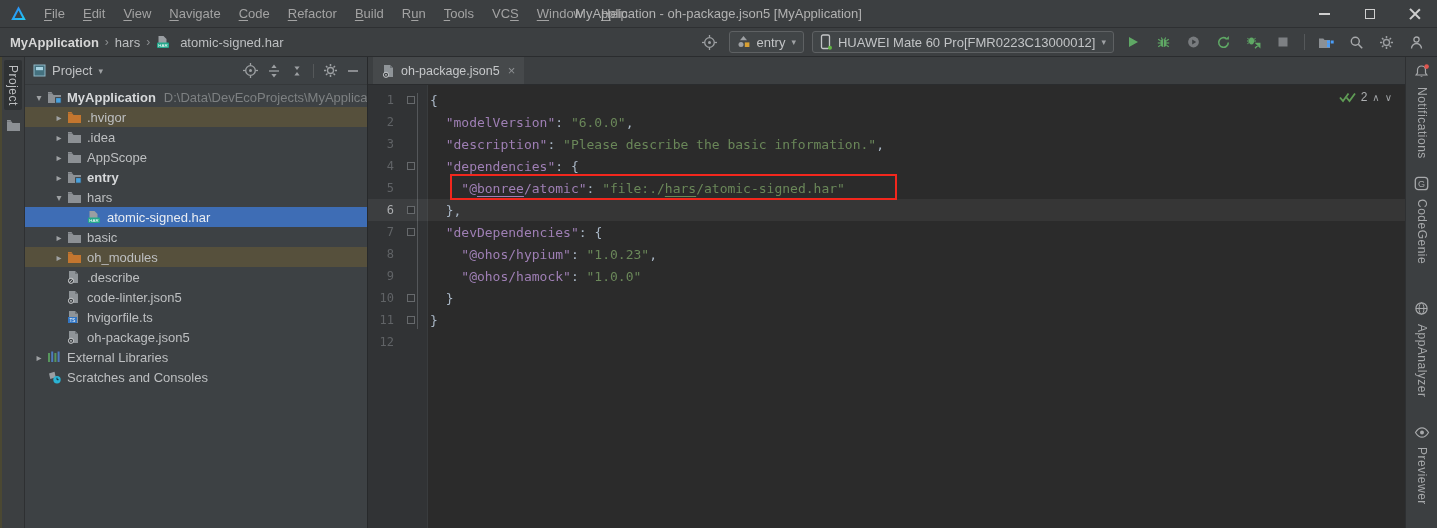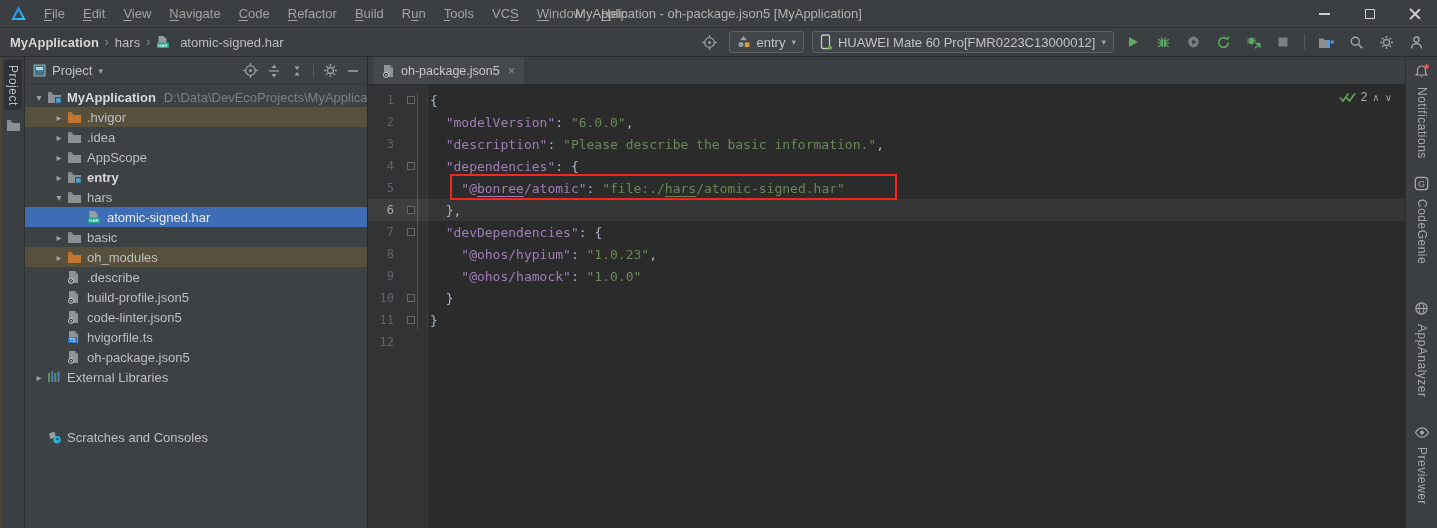--- a/index.html
+++ b/index.html
@@ -475,71 +475,59 @@
           <div class="tree-row" style="padding-left: 26px;">
             <span class="t-arrow"></span>
             <span class="t-icon">
               <svg width="13" height="14" viewBox="0 0 13 14">
                 <path d="M2 1h6l3 3v9H2z" fill="#8f9498"></path>
                 <path d="M8 1l3 3H8z" fill="#6e7377"></path>
                 <circle cx="4" cy="10.8" r="2.6" fill="#3d4144" stroke="#c7c9cb" stroke-width="1"></circle>
                 <circle cx="4" cy="10.8" r=".9" fill="#c7c9cb"></circle>
               </svg>
             </span>
-            <span class="t-label">build-profile.json5</span>
+            <span class="t-label">code-linter.json5</span>
+          </div>
+          <div class="tree-row" style="padding-left: 26px;">
+            <span class="t-arrow"></span>
+            <span class="t-icon">
+              <svg width="13" height="14" viewBox="0 0 13 14">
+                <path d="M2 1h6l3 3v9H2z" fill="#8f9498"></path>
+                <path d="M8 1l3 3H8z" fill="#6e7377"></path>
+                <rect x="1" y="7" width="9" height="6" fill="#3276c4"></rect>
+                <text x="5.5" y="11.8" font-size="4.6" fill="#ffffff" text-anchor="middle" font-family="sans-serif">TS</text>
+              </svg>
+            </span>
+            <span class="t-label">hvigorfile.ts</span>
           </div>
           <div class="tree-row" style="padding-left: 26px;">
             <span class="t-arrow"></span>
             <span class="t-icon">
               <svg width="13" height="14" viewBox="0 0 13 14">
                 <path d="M2 1h6l3 3v9H2z" fill="#8f9498"></path>
                 <path d="M8 1l3 3H8z" fill="#6e7377"></path>
                 <circle cx="4" cy="10.8" r="2.6" fill="#3d4144" stroke="#c7c9cb" stroke-width="1"></circle>
                 <circle cx="4" cy="10.8" r=".9" fill="#c7c9cb"></circle>
               </svg>
             </span>
-            <span class="t-label">code-linter.json5</span>
-          </div>
-          <div class="tree-row" style="padding-left: 26px;">
-            <span class="t-arrow"></span>
-            <span class="t-icon">
-              <svg width="13" height="14" viewBox="0 0 13 14">
-                <path d="M2 1h6l3 3v9H2z" fill="#8f9498"></path>
-                <path d="M8 1l3 3H8z" fill="#6e7377"></path>
-                <rect x="1" y="7" width="9" height="6" fill="#3276c4"></rect>
-                <text x="5.5" y="11.8" font-size="4.6" fill="#ffffff" text-anchor="middle" font-family="sans-serif">TS</text>
-              </svg>
-            </span>
-            <span class="t-label">hvigorfile.ts</span>
-          </div>
-          <div class="tree-row" style="padding-left: 26px;">
-            <span class="t-arrow"></span>
-            <span class="t-icon">
-              <svg width="13" height="14" viewBox="0 0 13 14">
-                <path d="M2 1h6l3 3v9H2z" fill="#8f9498"></path>
-                <path d="M8 1l3 3H8z" fill="#6e7377"></path>
-                <circle cx="4" cy="10.8" r="2.6" fill="#3d4144" stroke="#c7c9cb" stroke-width="1"></circle>
-                <circle cx="4" cy="10.8" r=".9" fill="#c7c9cb"></circle>
-              </svg>
-            </span>
             <span class="t-label">oh-package.json5</span>
           </div>
           <div class="tree-row" style="padding-left: 6px;">
             <span class="t-arrow">▸</span>
             <span class="t-icon">
               <svg width="15" height="13" viewBox="0 0 15 13">
                 <rect x="1" y="2" width="2" height="9" fill="#57965c"></rect>
                 <rect x="4.2" y=".5" width="2" height="10.5" fill="#4e7bbd"></rect>
                 <rect x="7.4" y="2" width="2" height="9" fill="#57965c"></rect>
                 <rect x="10.6" y=".5" width="2" height="10.5" fill="#4e7bbd"></rect>
               </svg>
             </span>
             <span class="t-label">External Libraries</span>
           </div>
-          <div class="tree-row" style="padding-left: 6px; margin-top: 40px;">
+          <div class="tree-row" style="padding-left: 6px;">
             <span class="t-arrow"></span>
             <span class="t-icon">
               <svg width="15" height="13" viewBox="0 0 15 13">
                 <path d="M2 2.5l5.5-1.8 1.3 5.5-5.5 1.8z" fill="#9a9ea2"></path>
                 <circle cx="10" cy="8.7" r="3.7" fill="#2bb3d4"></circle>
                 <line x1="10" y1="8.7" x2="10" y2="6.7" stroke="#0c2d36" stroke-width="1"></line>
                 <line x1="10" y1="8.7" x2="11.6" y2="8.7" stroke="#0c2d36" stroke-width="1"></line>
               </svg>
             </span>
             <span class="t-label">Scratches and Consoles</span>

